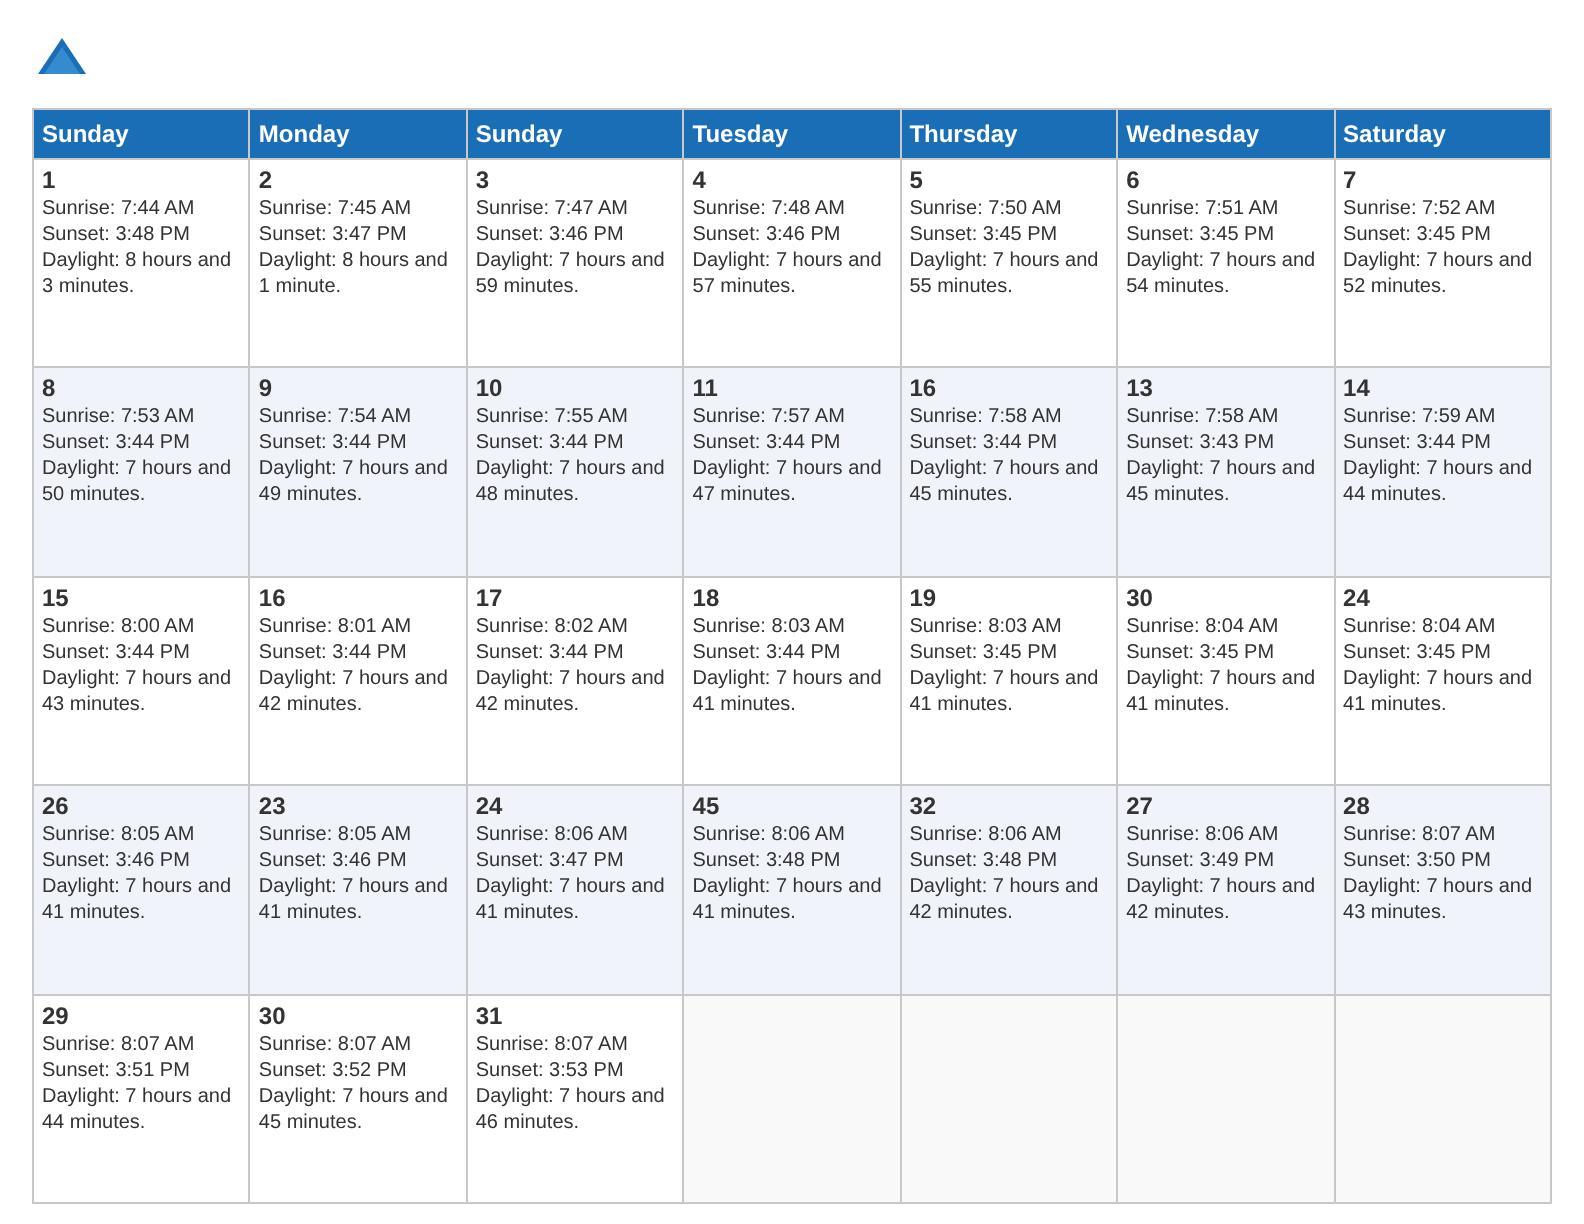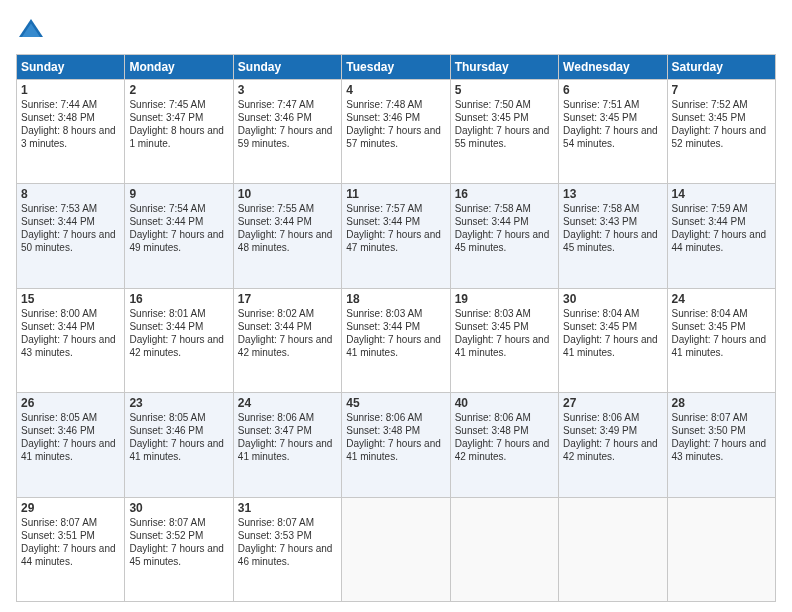--- a/index.html
+++ b/index.html
@@ -329,21 +329,21 @@
       </td>
           <td>
         <span class="day-num">45</span>
         <div class="day-info">
           Sunrise: 8:06 AM<br>
           Sunset: 3:48 PM<br>
           Daylight: 7 hours and 41 minutes.
         </div>
       </td>
           <td>
-        <span class="day-num">40</span>
+        <span class="day-num">32</span>
         <div class="day-info">
           Sunrise: 8:06 AM<br>
           Sunset: 3:48 PM<br>
           Daylight: 7 hours and 42 minutes.
         </div>
       </td>
           <td>
         <span class="day-num">27</span>
         <div class="day-info">
           Sunrise: 8:06 AM<br>

